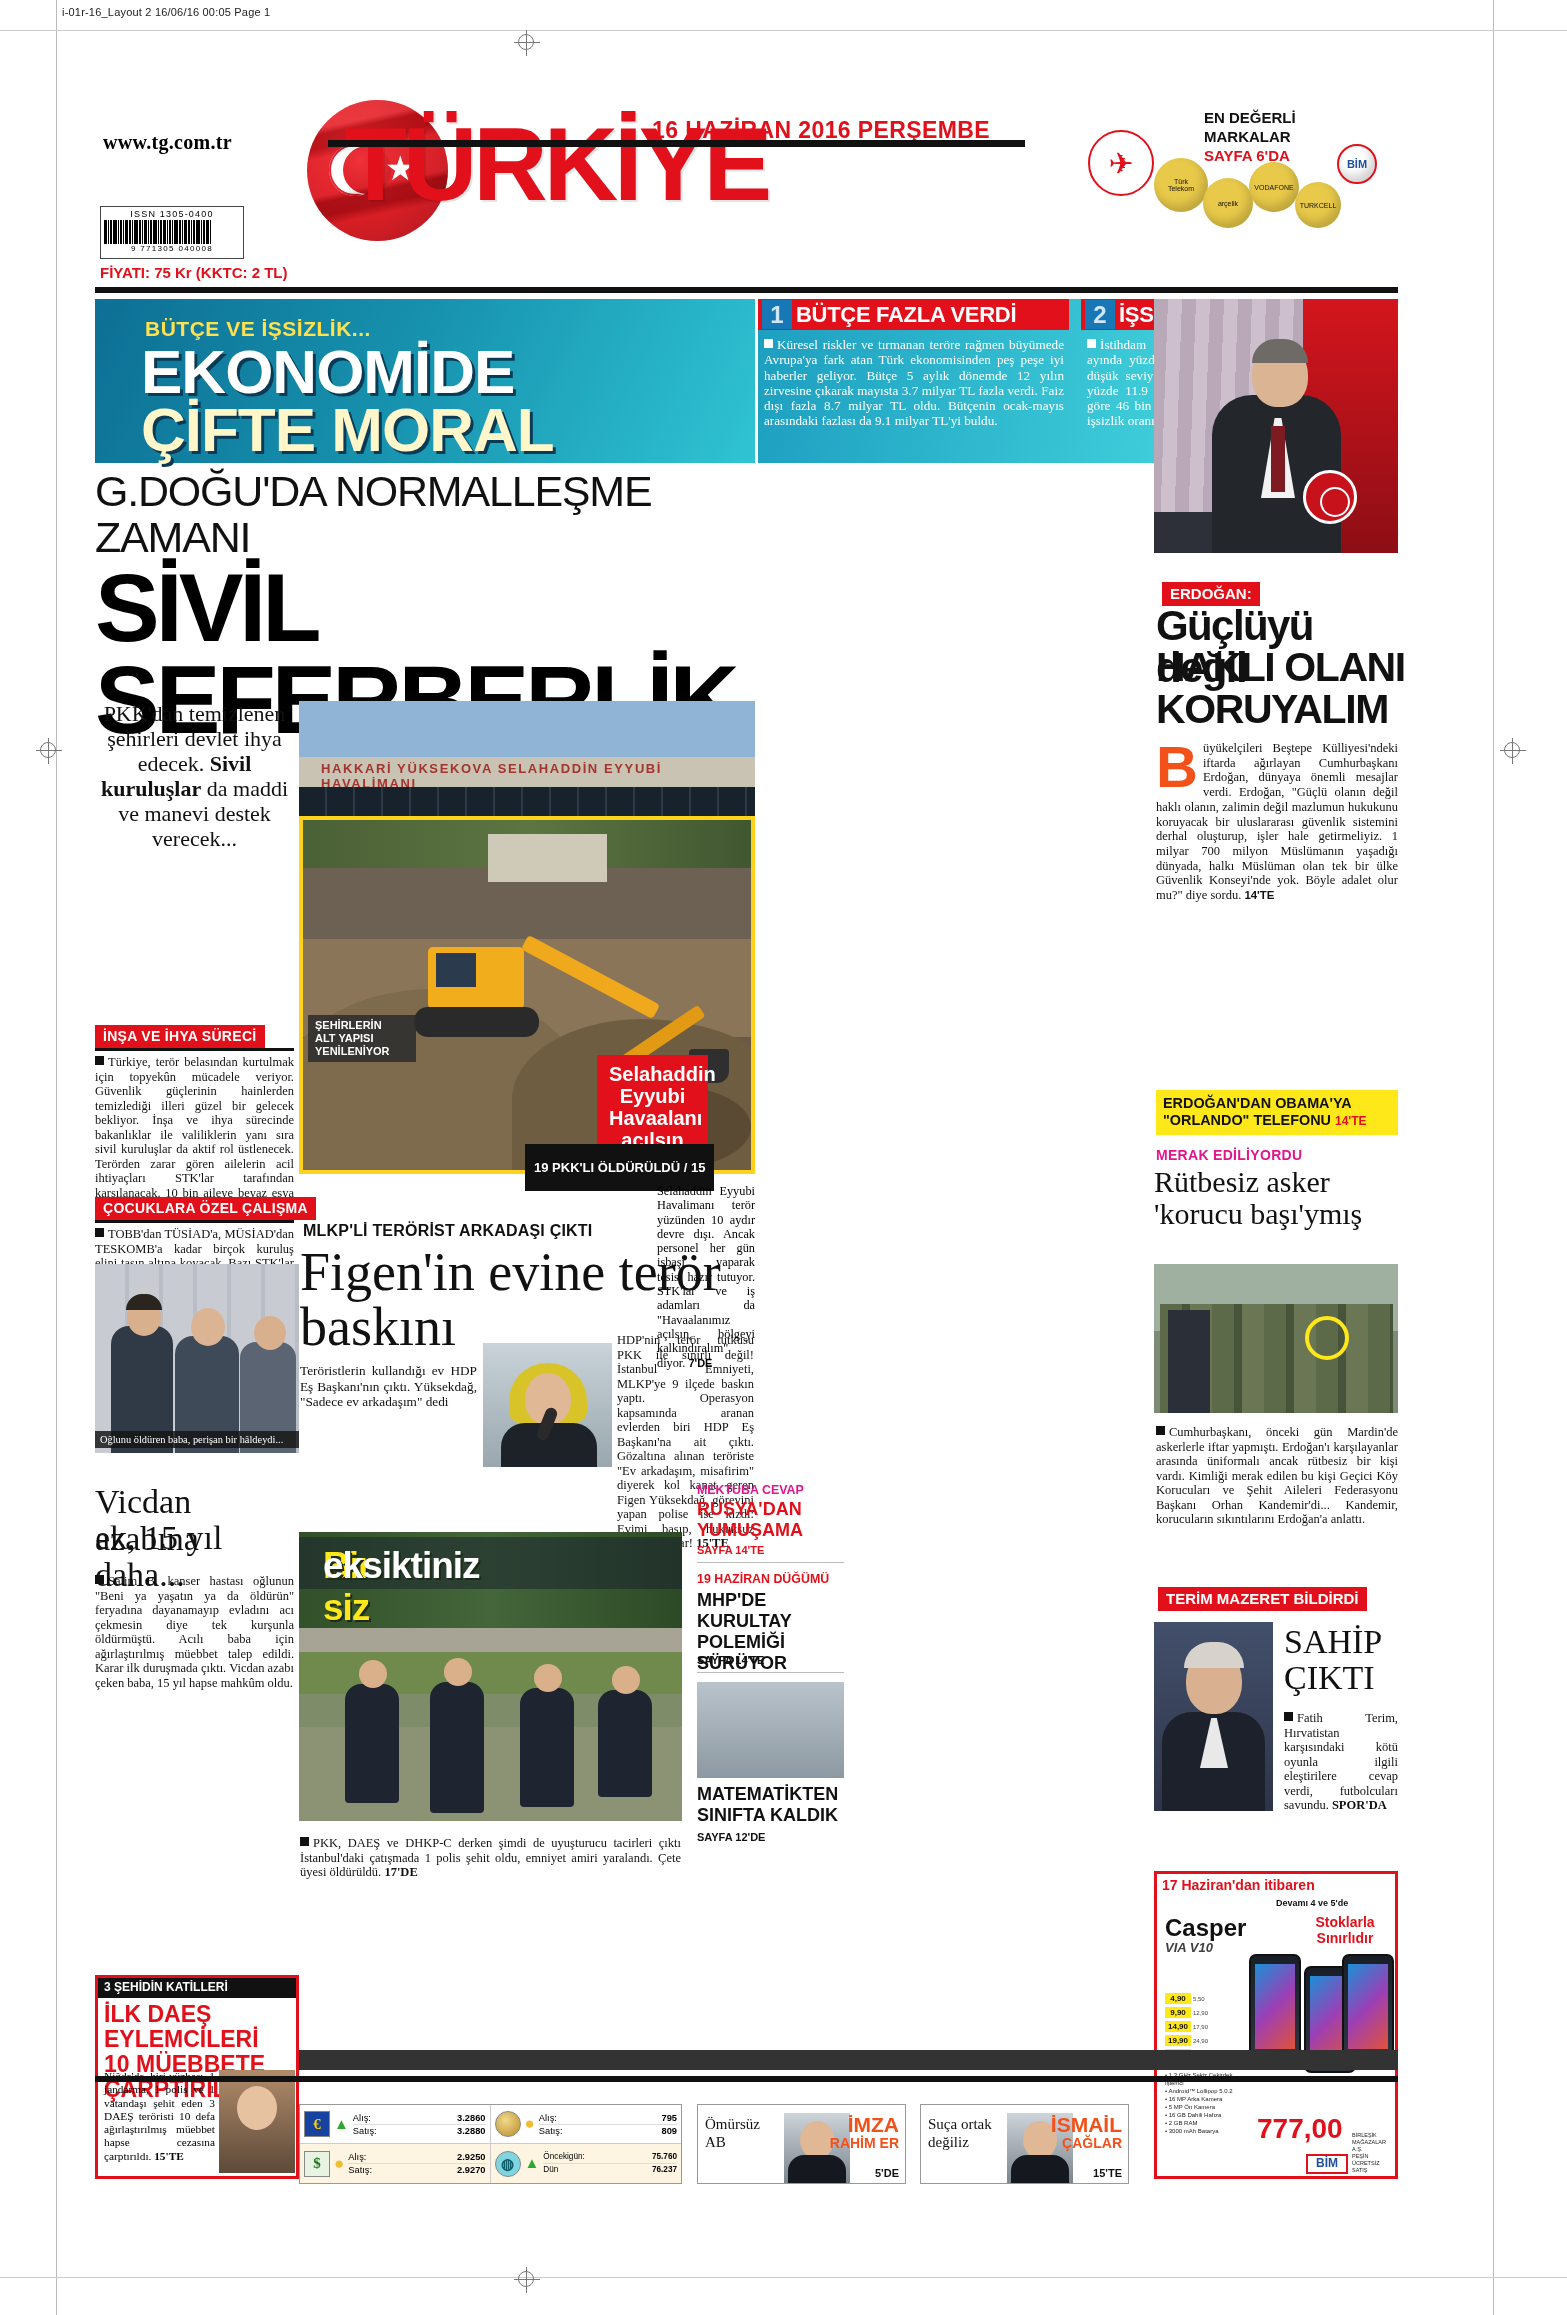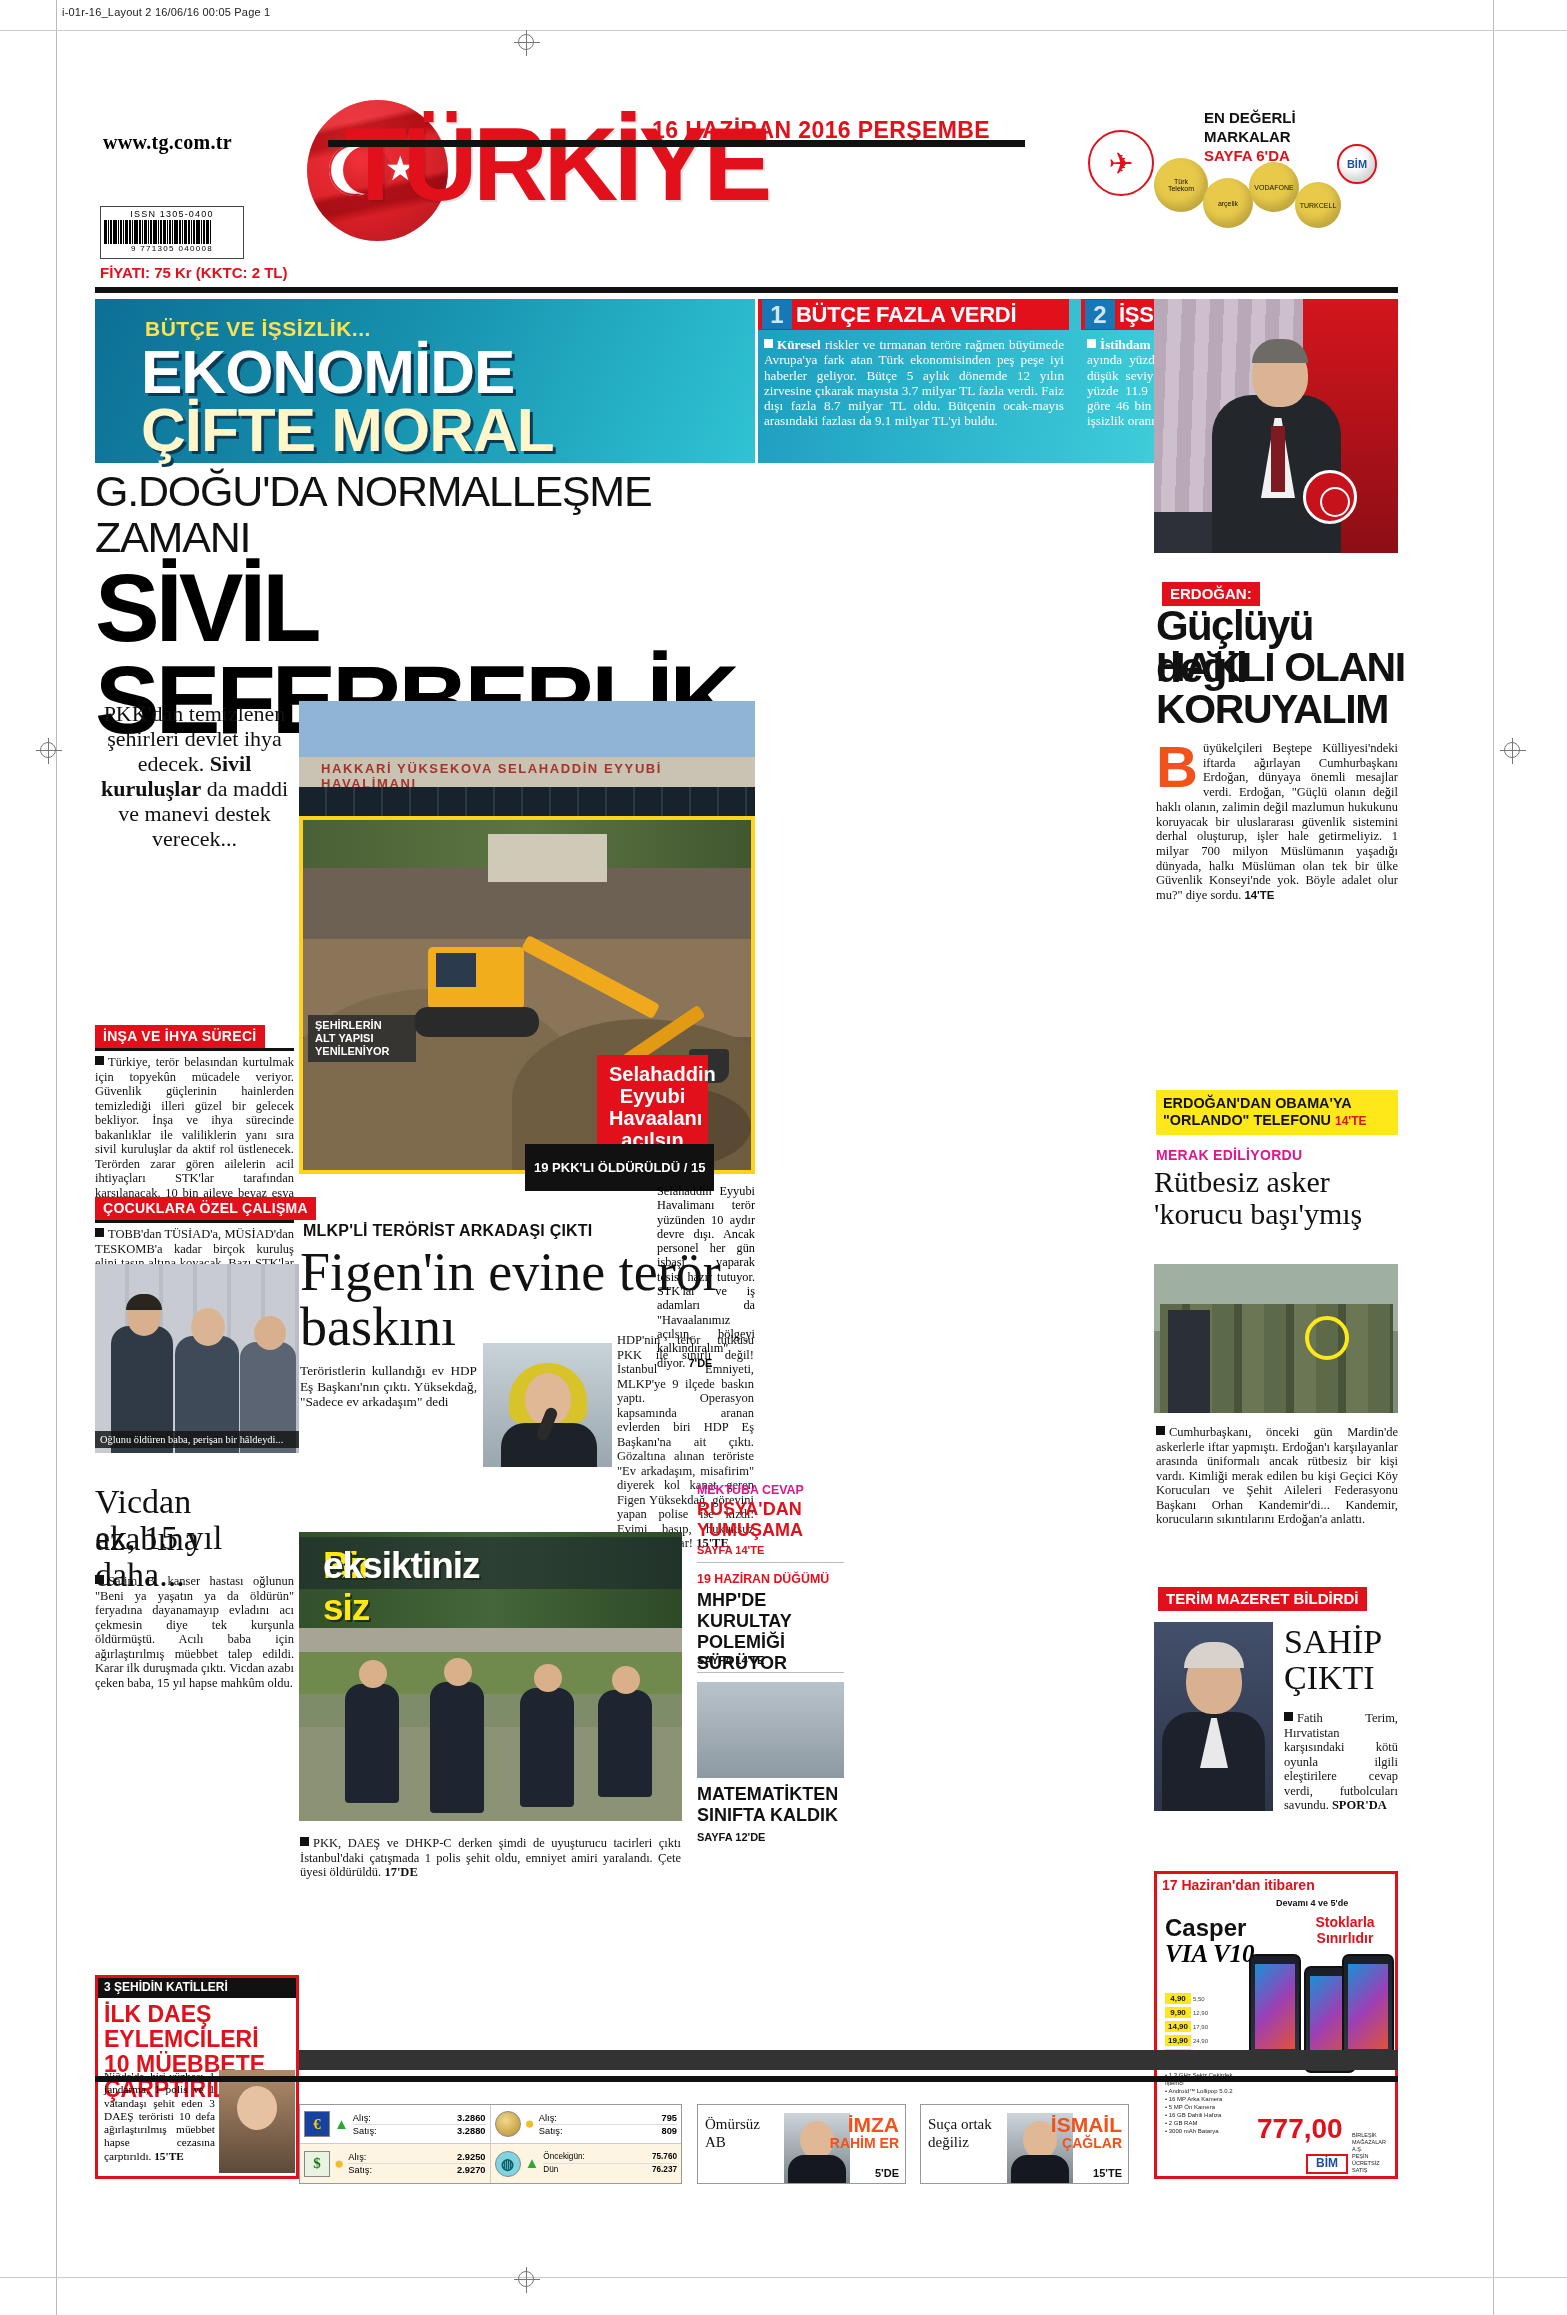--- a/index.html
+++ b/index.html
@@ -73,21 +73,21 @@
 
   .econcols{position:absolute;left:758px;top:299px;width:640px;height:164px;
      background:linear-gradient(100deg,#1d9ec0 0%,#3ccad8 60%,#6fe0e8 100%);}
   .ecol{position:absolute;top:0;width:311px;height:164px;}
   .ecol.a{left:0;} .ecol.b{left:323px;}
   .ebar{position:absolute;left:0;top:0;width:100%;height:31px;background:#e1101a;}
   .enum{position:absolute;left:4px;top:1px;width:30px;height:29px;background:#1877b5;
         font-family:"Liberation Sans",sans-serif;font-weight:bold;font-size:24px;color:#cfe6f5;display:flex;align-items:center;justify-content:center;}
   .etitle{position:absolute;left:38px;top:3px;font-family:"Liberation Sans",sans-serif;font-weight:bold;font-size:22px;color:#fff;letter-spacing:-0.3px;}
   .ebody{position:absolute;left:6px;top:38px;width:300px;font-family:"Liberation Serif",serif;font-size:13.2px;line-height:15.3px;color:#fff;text-align:justify;}
-  .ebody b{font-weight:bold;}
+  .ebody b{font-weight:normal;}
   .ebody .sq{display:inline-block;width:9px;height:9px;background:#fff;margin-right:4px;vertical-align:1px;}
   .ebody .pg{font-family:"Liberation Sans",sans-serif;font-weight:bold;font-size:11px;}
 
   
   .mainwrap{position:absolute;left:95px;top:468px;width:660px;}
   .mainkick{font-family:"Liberation Sans",sans-serif;font-size:43px;line-height:46px;letter-spacing:-1.2px;color:#111;font-weight:400;}
   .mainhead{font-family:"Liberation Sans",sans-serif;font-weight:bold;font-size:97px;line-height:92px;letter-spacing:-4px;color:#000;margin-top:2px;}
 
   .lead{position:absolute;left:95px;top:701px;width:199px;font-family:"Liberation Serif",serif;font-size:22px;line-height:25px;color:#111;text-align:center;}
   .lead b{font-weight:bold;}
@@ -231,21 +231,21 @@
   .daesbox .txt{position:absolute;left:6px;top:92px;width:111px;font-family:"Liberation Serif",serif;font-size:11.3px;line-height:13.3px;text-align:justify;}
   .daesbox .ph{position:absolute;left:121px;top:92px;width:76px;height:103px;background:linear-gradient(#b08b6a,#5d4a39);overflow:hidden;}
   .daesbox .ph .f{position:absolute;left:18px;top:16px;width:40px;height:44px;background:#e6c2a0;border-radius:50%;}
 
   
   .casper{position:absolute;left:1154px;top:1871px;width:244px;height:308px;border:3px solid #e1101a;background:#fff;}
   .casper .hdr{position:absolute;left:0;top:0;width:100%;height:24px;background:#fff;color:#e1101a;
      font-family:"Liberation Sans",sans-serif;font-weight:bold;font-size:14px;padding:3px 5px;}
   .casper .sub{position:absolute;left:119px;top:24px;font-family:"Liberation Sans",sans-serif;font-weight:bold;font-size:9px;color:#111;}
   .casper .brand{position:absolute;left:8px;top:40px;font-family:"Liberation Sans",sans-serif;font-weight:bold;font-size:24px;color:#111;}
-  .casper .model{position:absolute;left:8px;top:66px;font-family:Liberation Serif, serif;font-style:italic;font-weight:bold;font-size:25px;color:#000000;}
+  .casper .model{position:absolute;left:8px;top:66px;font-family:Liberation Sans, sans-serif;font-style:italic;font-weight:bold;font-size:13px;color:#404040;}
   .casper .stk{position:absolute;left:139px;top:40px;width:98px;text-align:center;font-family:"Liberation Sans",sans-serif;font-weight:bold;font-size:14px;line-height:16px;color:#e1101a;}
   .casper .phone{position:absolute;width:52px;height:107px;border-radius:7px;background:linear-gradient(#1a1f27,#2e3642);border:2px solid #111;overflow:hidden;}
   .casper .phone i{position:absolute;left:4px;top:8px;right:4px;bottom:10px;display:block;
      background:linear-gradient(135deg,#1b8fd6,#9c3fb5 50%,#e0523a);}
   .casper .price{position:absolute;left:100px;top:239px;font-family:"Liberation Sans",sans-serif;font-weight:bold;font-size:28px;color:#e1101a;}
   .casper .specs{position:absolute;left:8px;top:189px;width:80px;font-family:"Liberation Sans",sans-serif;font-size:6px;line-height:8px;color:#222;}
   .casper .bim{position:absolute;left:149px;bottom:2px;width:42px;height:20px;background:#fff;border:2px solid #e1101a;
      font-family:"Liberation Sans",sans-serif;font-weight:bold;font-size:12px;color:#1d4f9c;text-align:center;}
   .casper .bimtxt{position:absolute;left:195px;bottom:2px;font-family:"Liberation Sans",sans-serif;font-size:5.5px;line-height:7px;color:#222;}
   .pricebadges{position:absolute;left:8px;top:119px;width:70px;}

